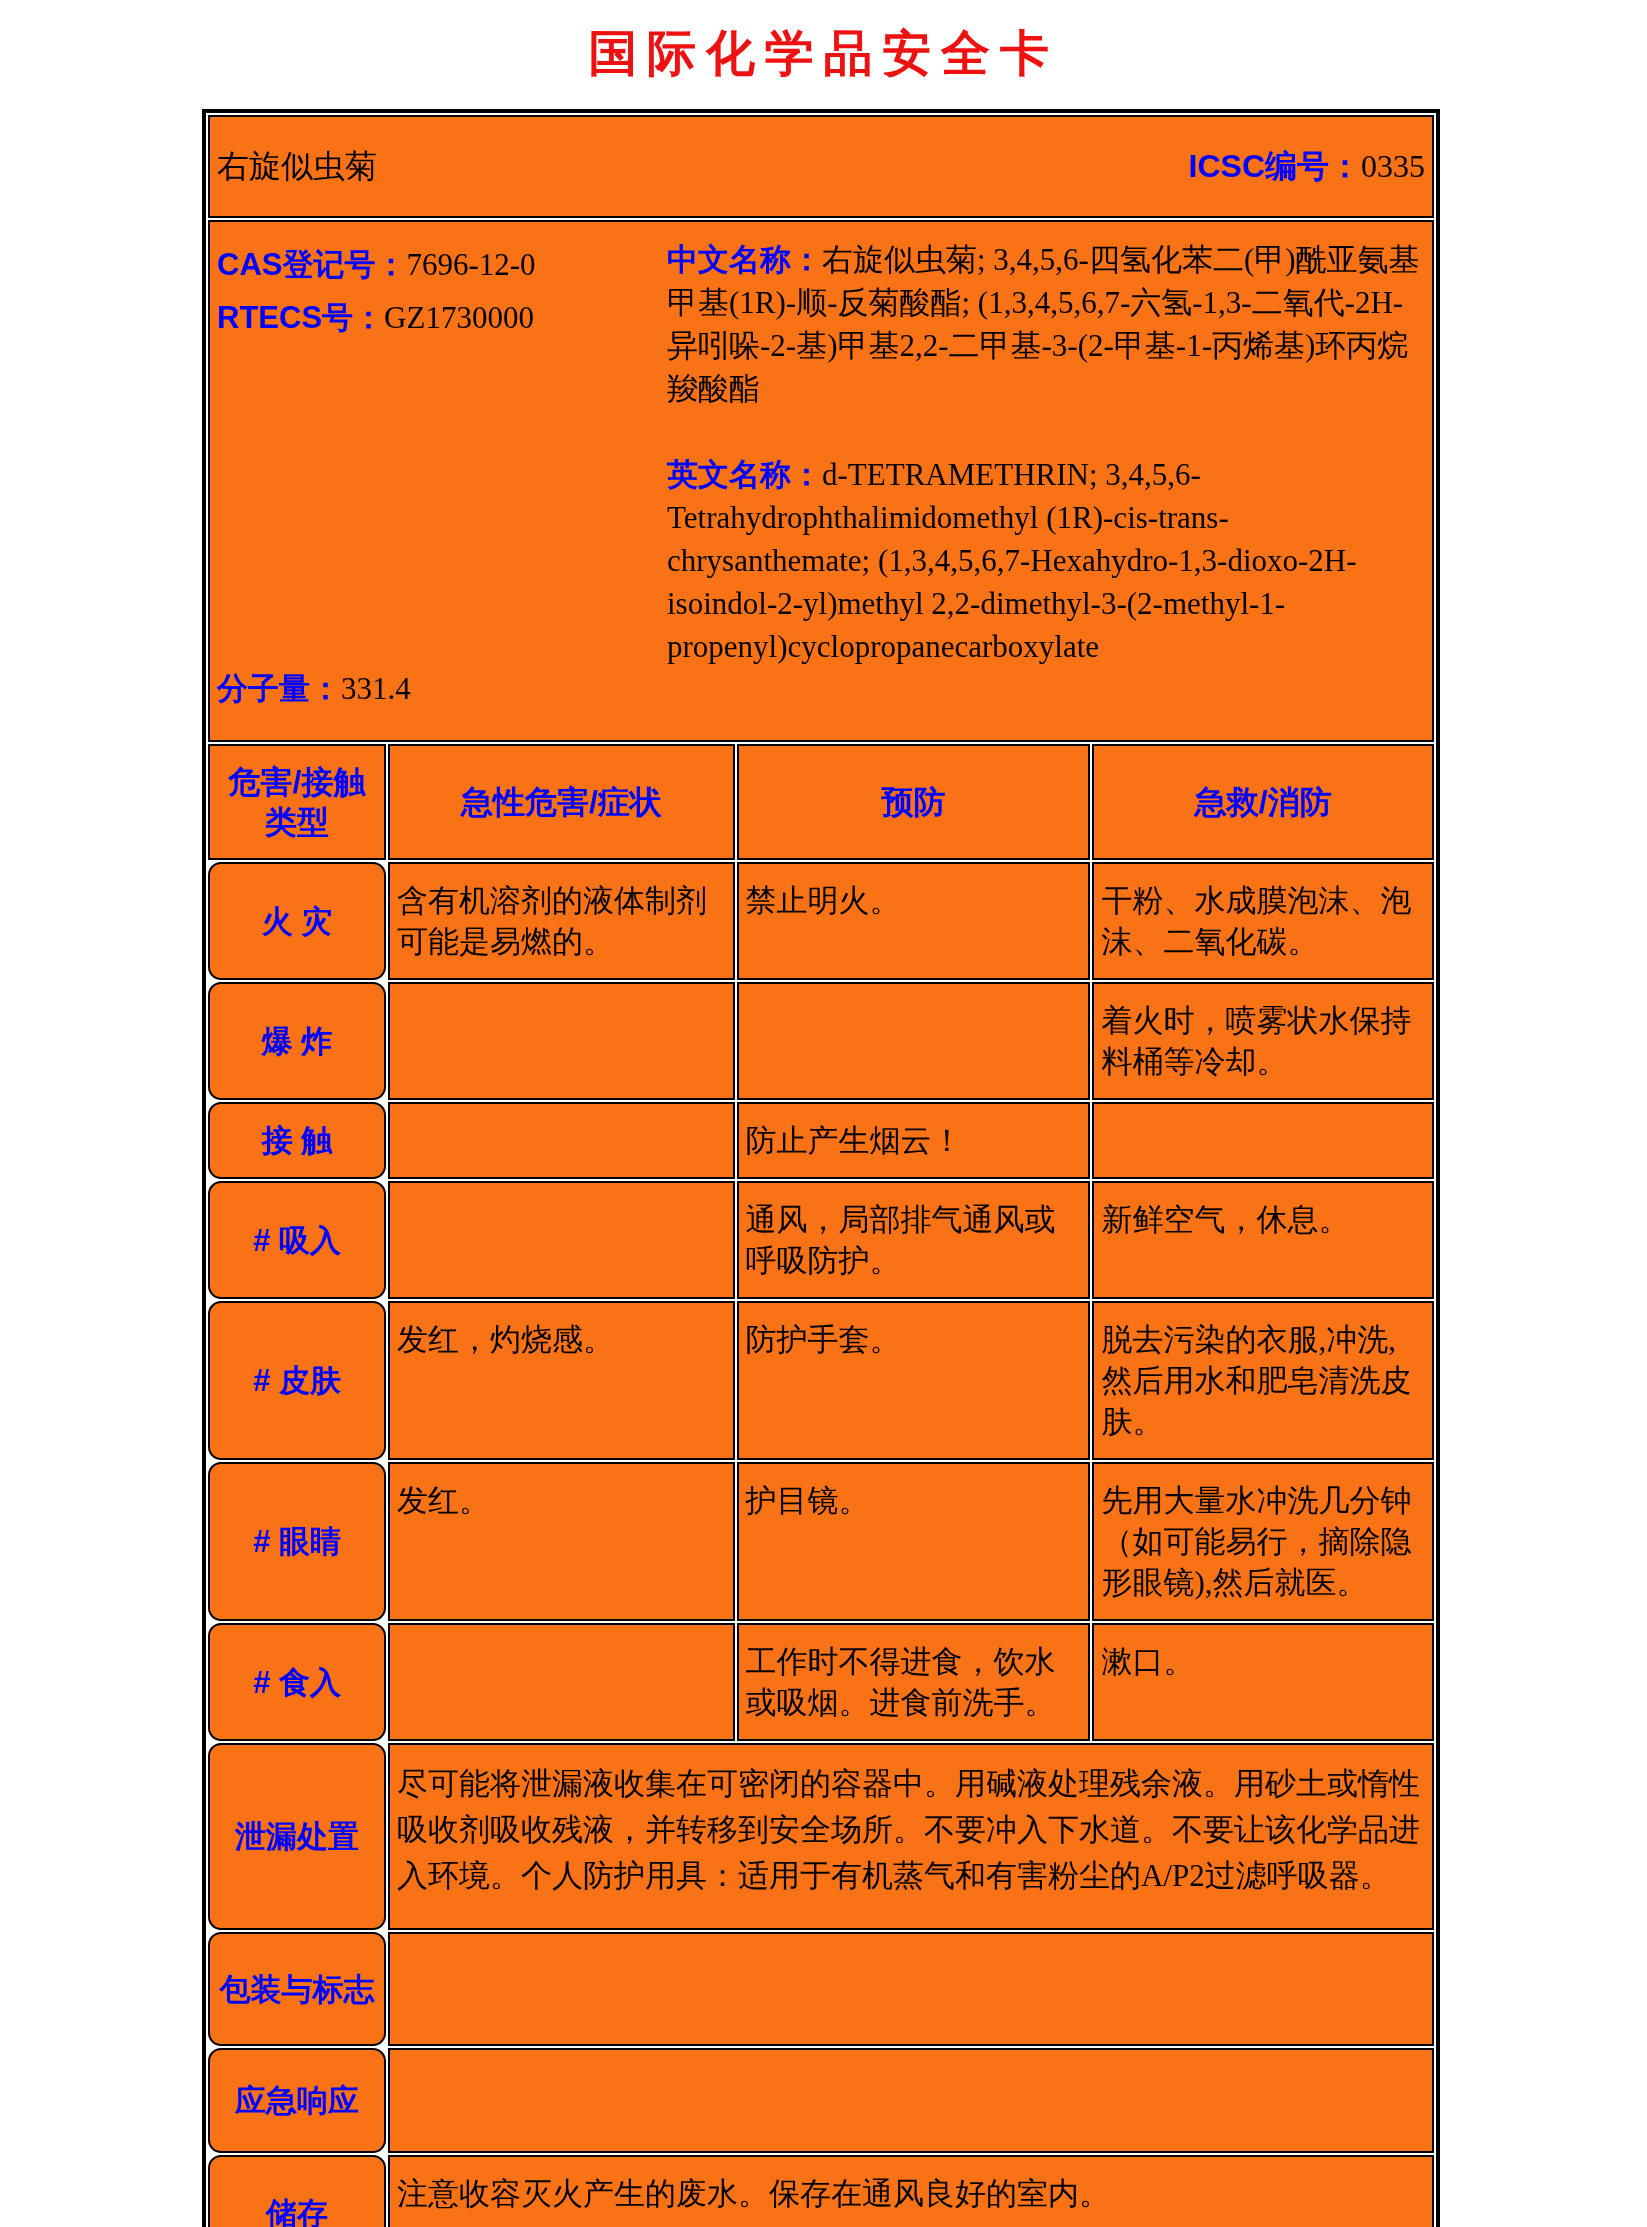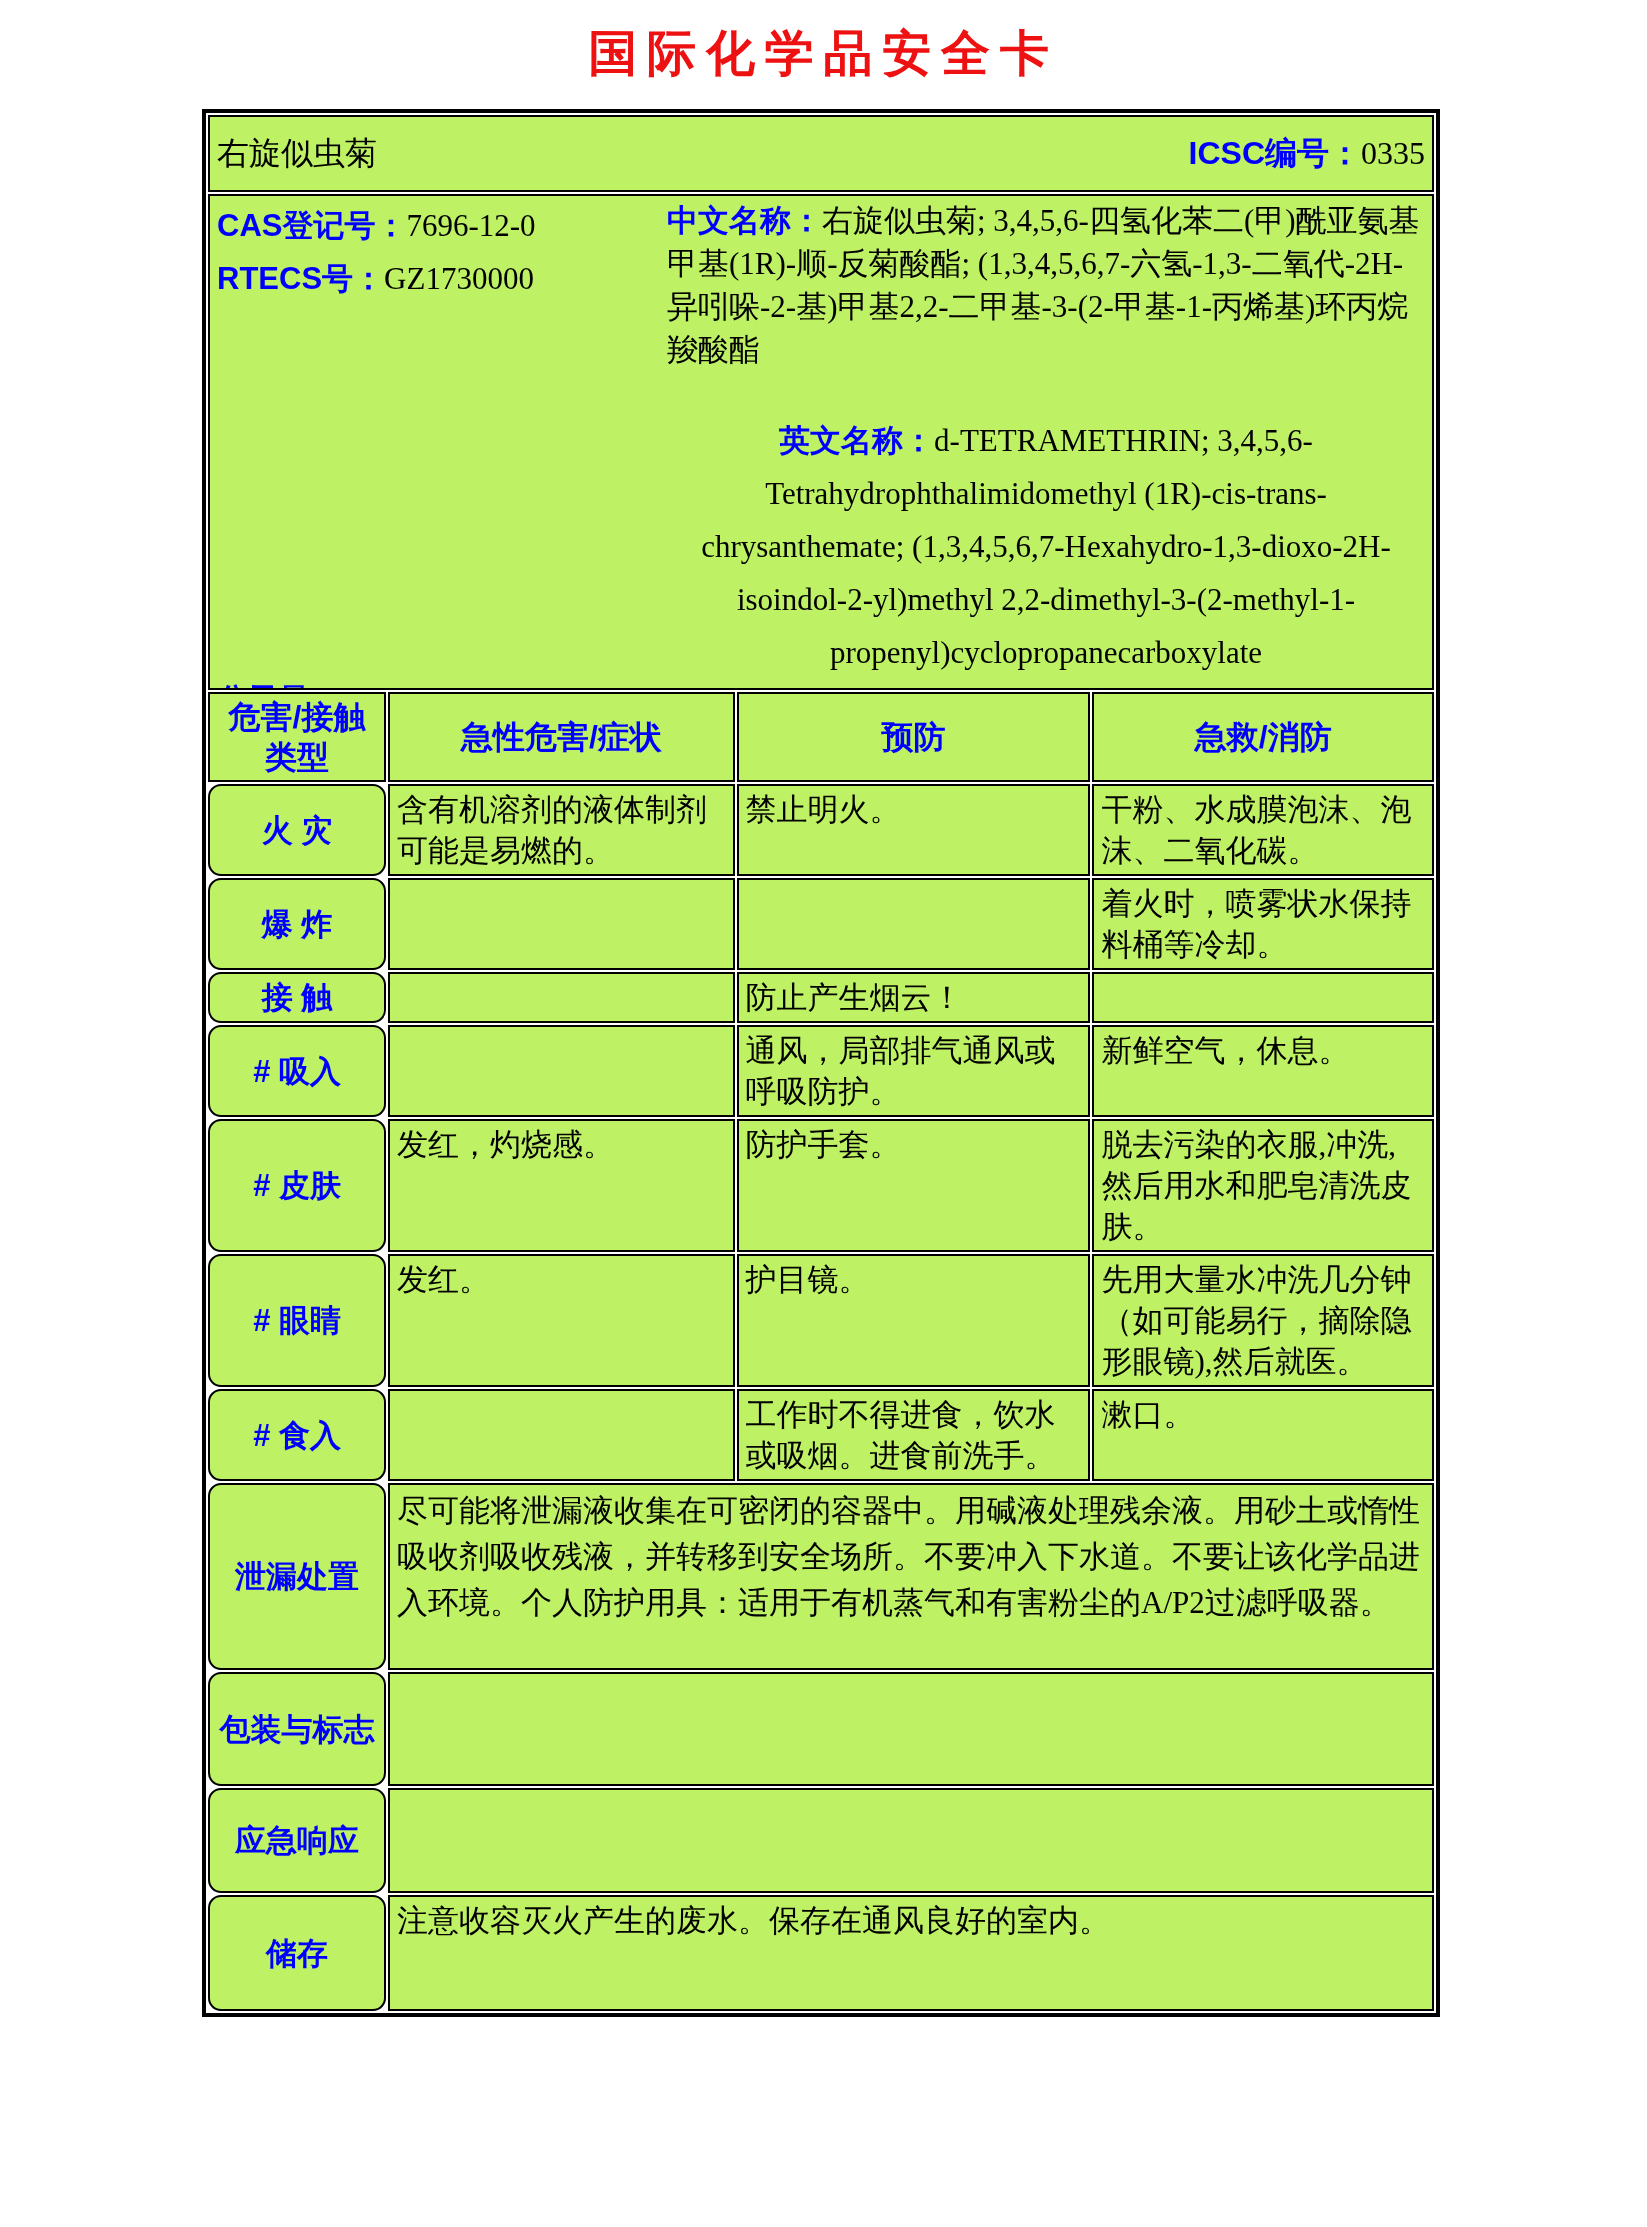--- a/index.html
+++ b/index.html
@@ -11,22 +11,22 @@
     position:absolute;left:206px;top:21px;width:1235px;text-align:center;
     font-size:49px;font-weight:bold;color:#ee1111;letter-spacing:9.8px;
     font-family:"Liberation Sans","DejaVu Sans",sans-serif;
   }
   .card{
     position:absolute;left:202px;top:109px;width:1238px;box-sizing:border-box;
     border:4.9px solid #000;background:#fff;
   }
   table.t{width:100%;border-collapse:separate;border-spacing:2.8px;table-layout:fixed;}
   td.cell{
-    border:2.1px solid #000;background:#bef264;box-sizing:border-box;
-    vertical-align:top;padding:3px 7px;font-size:31px;line-height:41px;
+    border:2.1px solid #000;background:#f97316;box-sizing:border-box;
+    vertical-align:top;padding:16px 7px;font-size:31px;line-height:41px;
     overflow:hidden;word-break:break-word;overflow-wrap:break-word;
   }
   .blue{
     color:#0000ff;font-weight:bold;
     font-family:"Liberation Sans","DejaVu Sans",sans-serif;
   }
   td.labelcell{
     color:#0000ff;font-weight:bold;text-align:center;vertical-align:middle;
     font-family:"Liberation Sans","DejaVu Sans",sans-serif;white-space:pre;border-radius:13px;
   }
@@ -34,21 +34,21 @@
     color:#0000ff;font-weight:bold;text-align:center;vertical-align:middle;
     font-family:"Liberation Sans","DejaVu Sans",sans-serif;font-size:32px;line-height:40px;
   }
   .hrow{display:flex;justify-content:space-between;align-items:center;height:67px;font-size:32px;}
   .info-wrap{display:flex;flex-direction:column;height:486px;}
   .info-top{display:flex;flex-direction:row;}
   .info-left{width:450px;flex:0 0 450px;}
   .info-right{flex:1;}
   .cas-line{line-height:53px;}
   .cnp{margin:0;line-height:43px;}
-  .enp{margin:43px 0 0 0;line-height:53px;text-align:center;}
+  .enp{margin:43px 0 0 0;line-height:43px;}
   .info-bottom{margin-top:auto;display:flex;flex-direction:column;padding-bottom:4.2px;}
   sub{font-size:14px;line-height:0;}
 </style>
 </head>
 <body>
 
 <div class="title">国际化学品安全卡</div>
 
 <div class="card">
   <table class="t">

